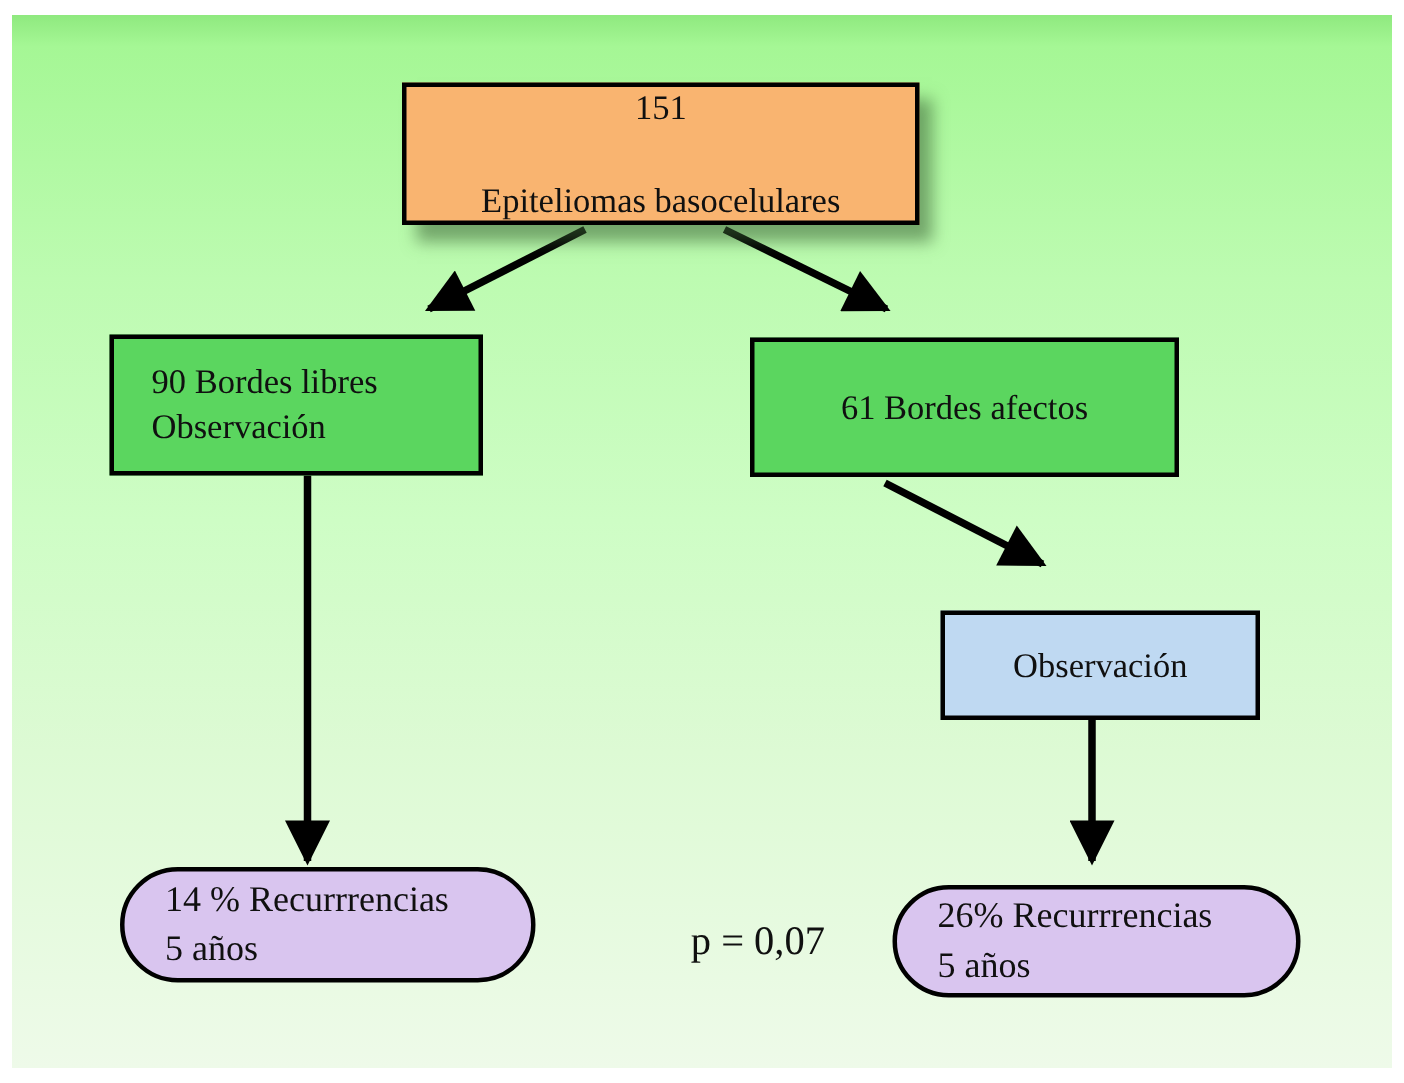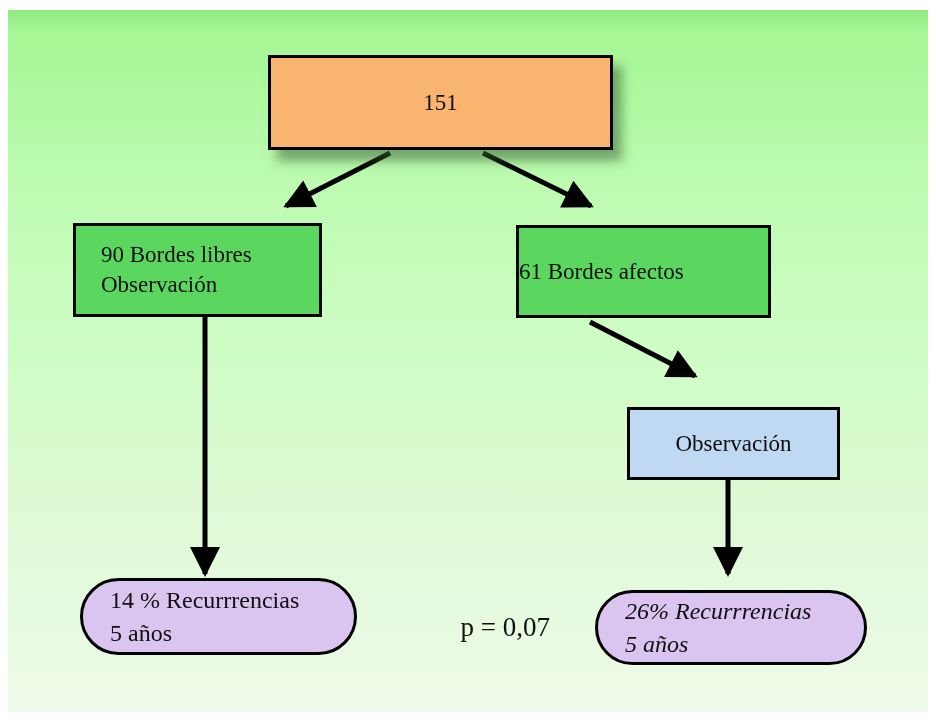--- a/index.html
+++ b/index.html
@@ -55,23 +55,23 @@
     box-shadow: 9px 11px 10px rgba(58, 98, 52, 0.55);
     gap: 32px;
   }
   .node-libres {
     left: 65px; top: 213px;
     width: 249px; height: 94px;
     padding-left: 25px;
     text-align: left;
   }
   .node-afectos {
-    left: 508px; top: 215px;
-    width: 255px; height: 93px;
-    align-items: flex-start;
+    left: 492px; top: 215px;
+    width: 286px; height: 93px;
+    align-items: center;
     text-align: center;
   }
   .node-observacion {
     left: 619px; top: 397px;
     width: 213px; height: 73px;
     align-items: center;
     text-align: center;
   }
   .node-pill {
     border-radius: 40px;
@@ -79,21 +79,21 @@
     line-height: 1.35;
     padding-left: 27px;
     text-align: left;
   }
   .node-rec-libres {
     left: 72px; top: 568px;
     width: 277px; height: 77px;
   }
   .node-rec-afectos {
     left: 587px; top: 580px;
-    width: 272px; height: 75px; font-style: italic;
+    width: 272px; height: 75px;
   }
   .p-value {
     position: absolute;
     left: 402px; top: 602px;
     width: 140px;
     text-align: right;
     font-size: 27px;
   }
 </style>
 </head>
@@ -110,20 +110,21 @@
       </defs>
       <line x1="382" y1="143" x2="278" y2="196" stroke="#000" stroke-width="5" marker-end="url(#ah)"></line>
       <line x1="475" y1="143" x2="583" y2="196" stroke="#000" stroke-width="5" marker-end="url(#ah)"></line>
       <line x1="197" y1="307" x2="197" y2="564" stroke="#000" stroke-width="5" marker-end="url(#ah)"></line>
       <line x1="582" y1="312" x2="687" y2="366" stroke="#000" stroke-width="5" marker-end="url(#ah)"></line>
       <line x1="720" y1="470" x2="720" y2="564" stroke="#000" stroke-width="5" marker-end="url(#ah)"></line>
     </svg>
 
     <div class="node node-total" style="background-color: rgb(249, 180, 112);">
       <div>151</div>
+      <div>Epiteliomas basocelulares</div>
     </div>
 
     <div class="node node-libres" style="background-color: rgb(91, 214, 95);">
       <div>90 Bordes libres</div>
       <div>Observación</div>
     </div>
 
     <div class="node node-afectos" style="background-color: rgb(91, 214, 95);">
       <div>61 Bordes afectos</div>
     </div>

